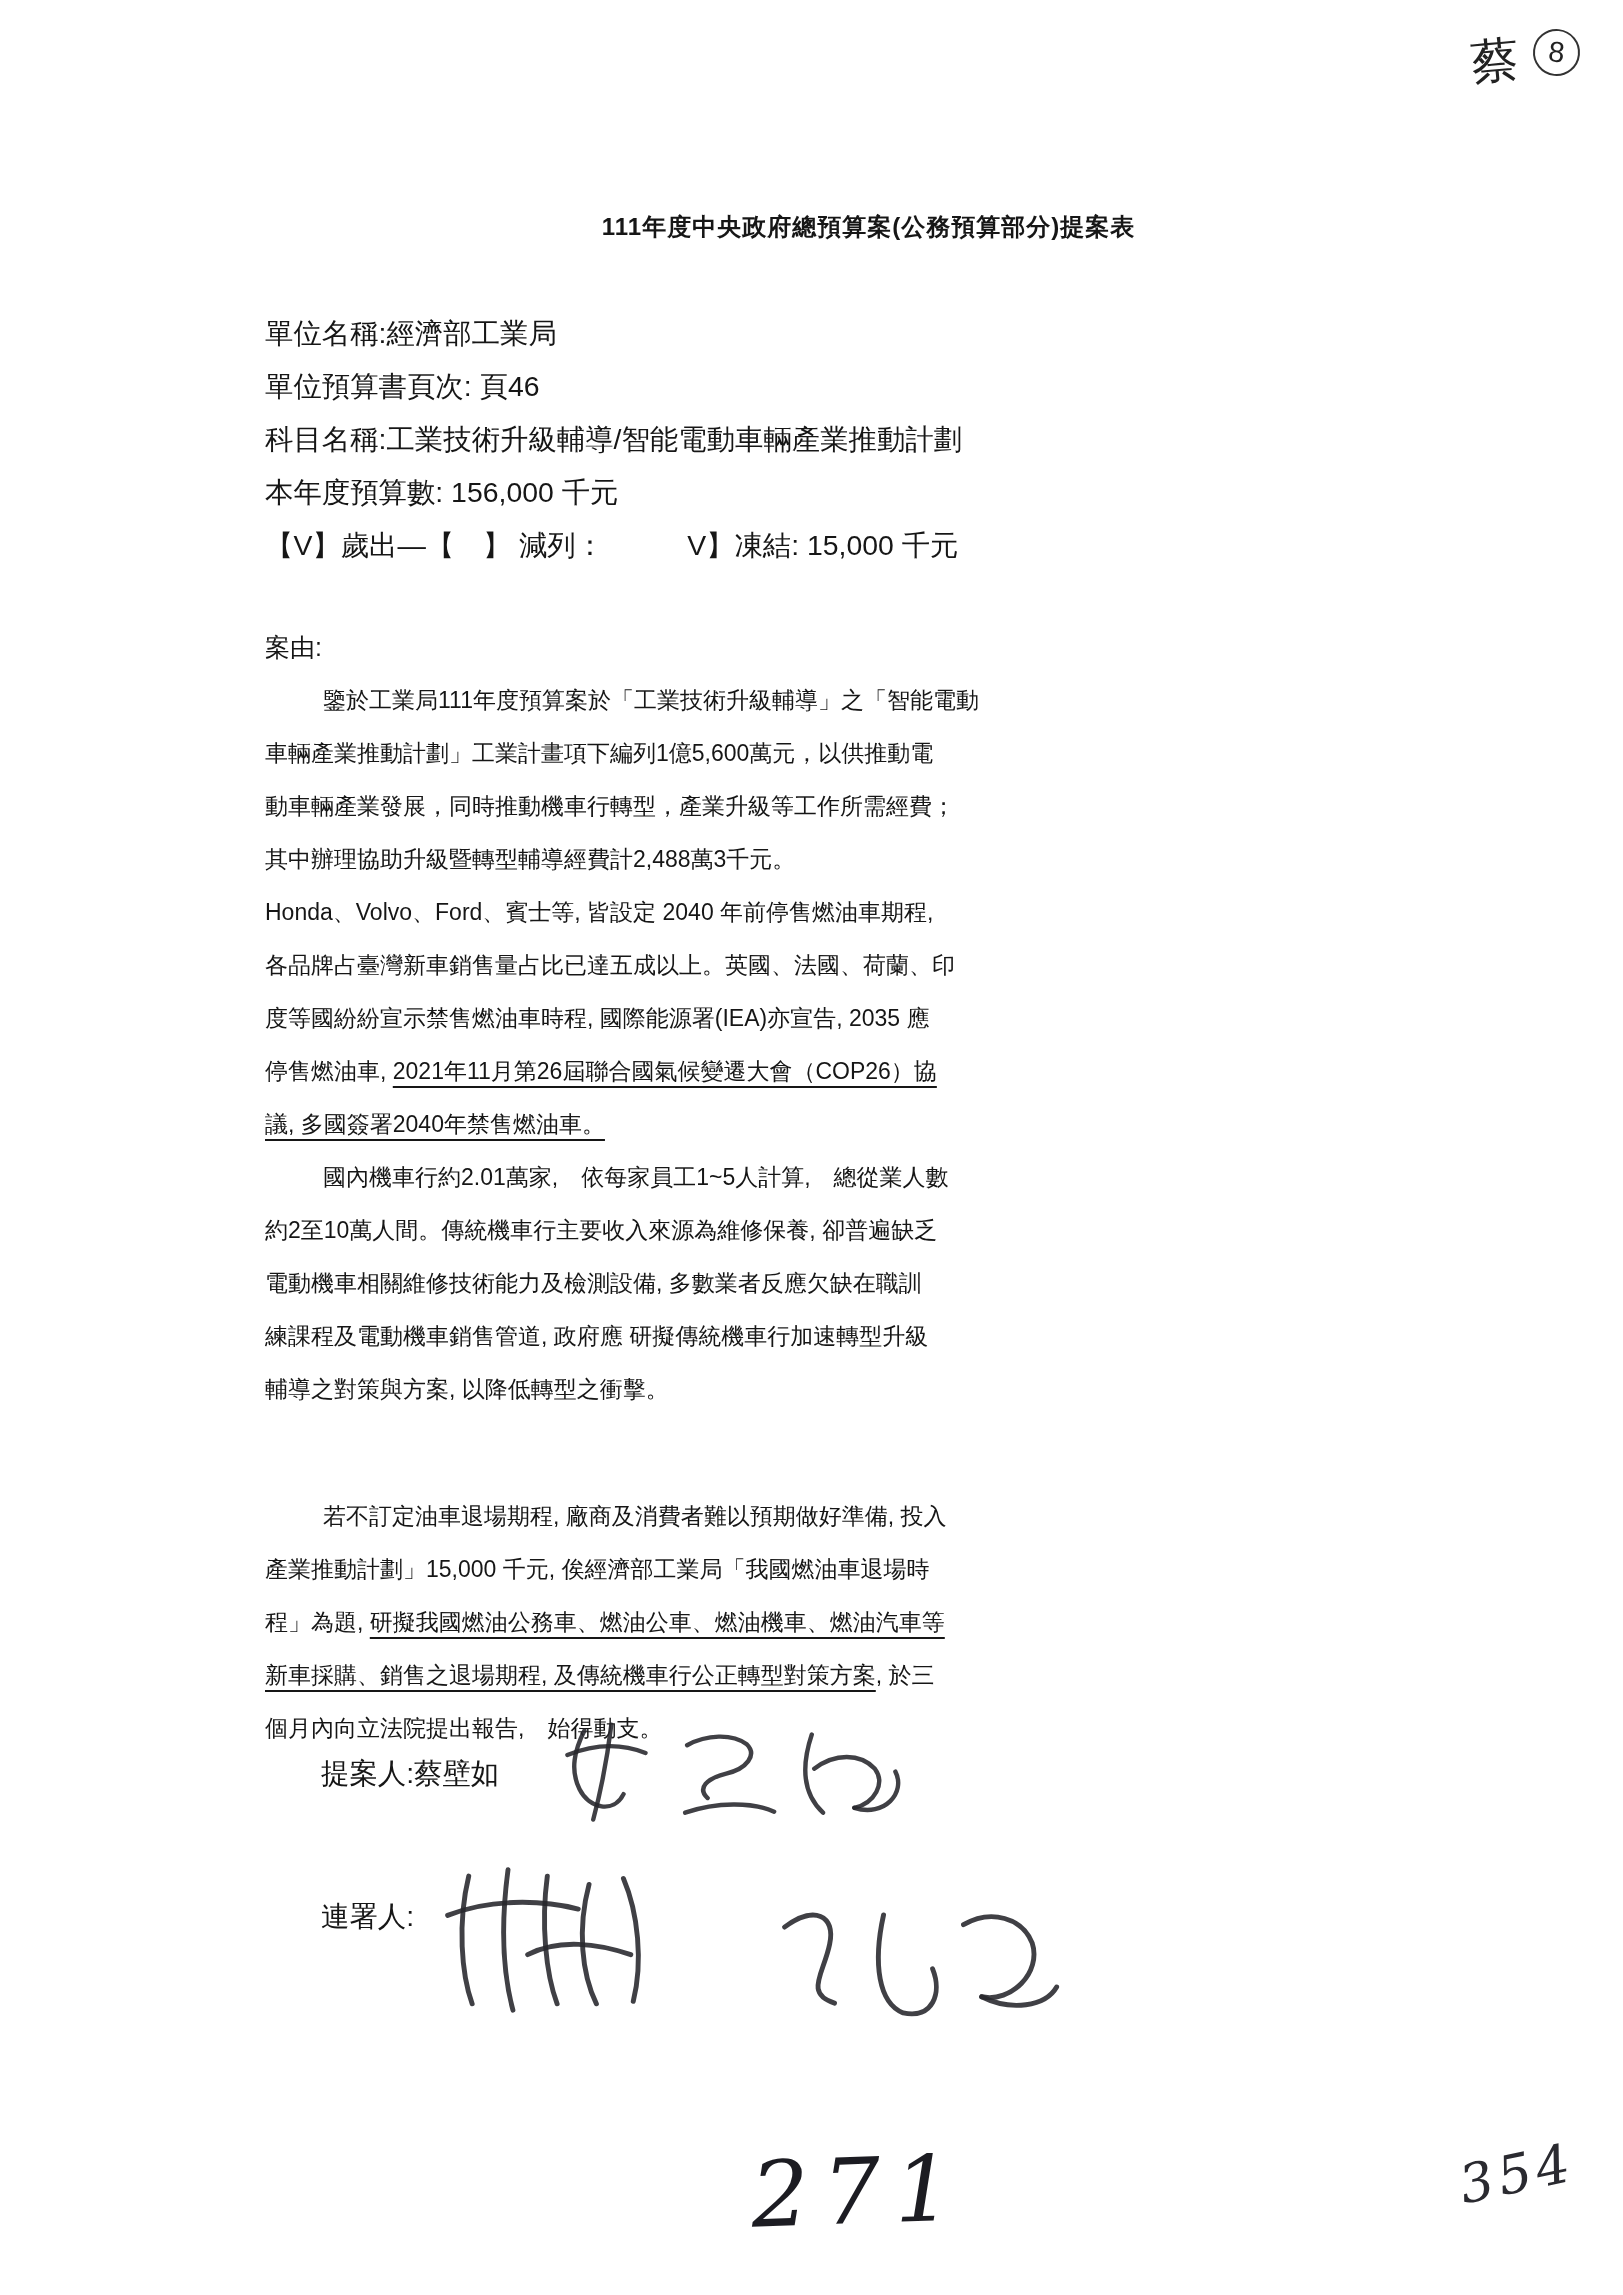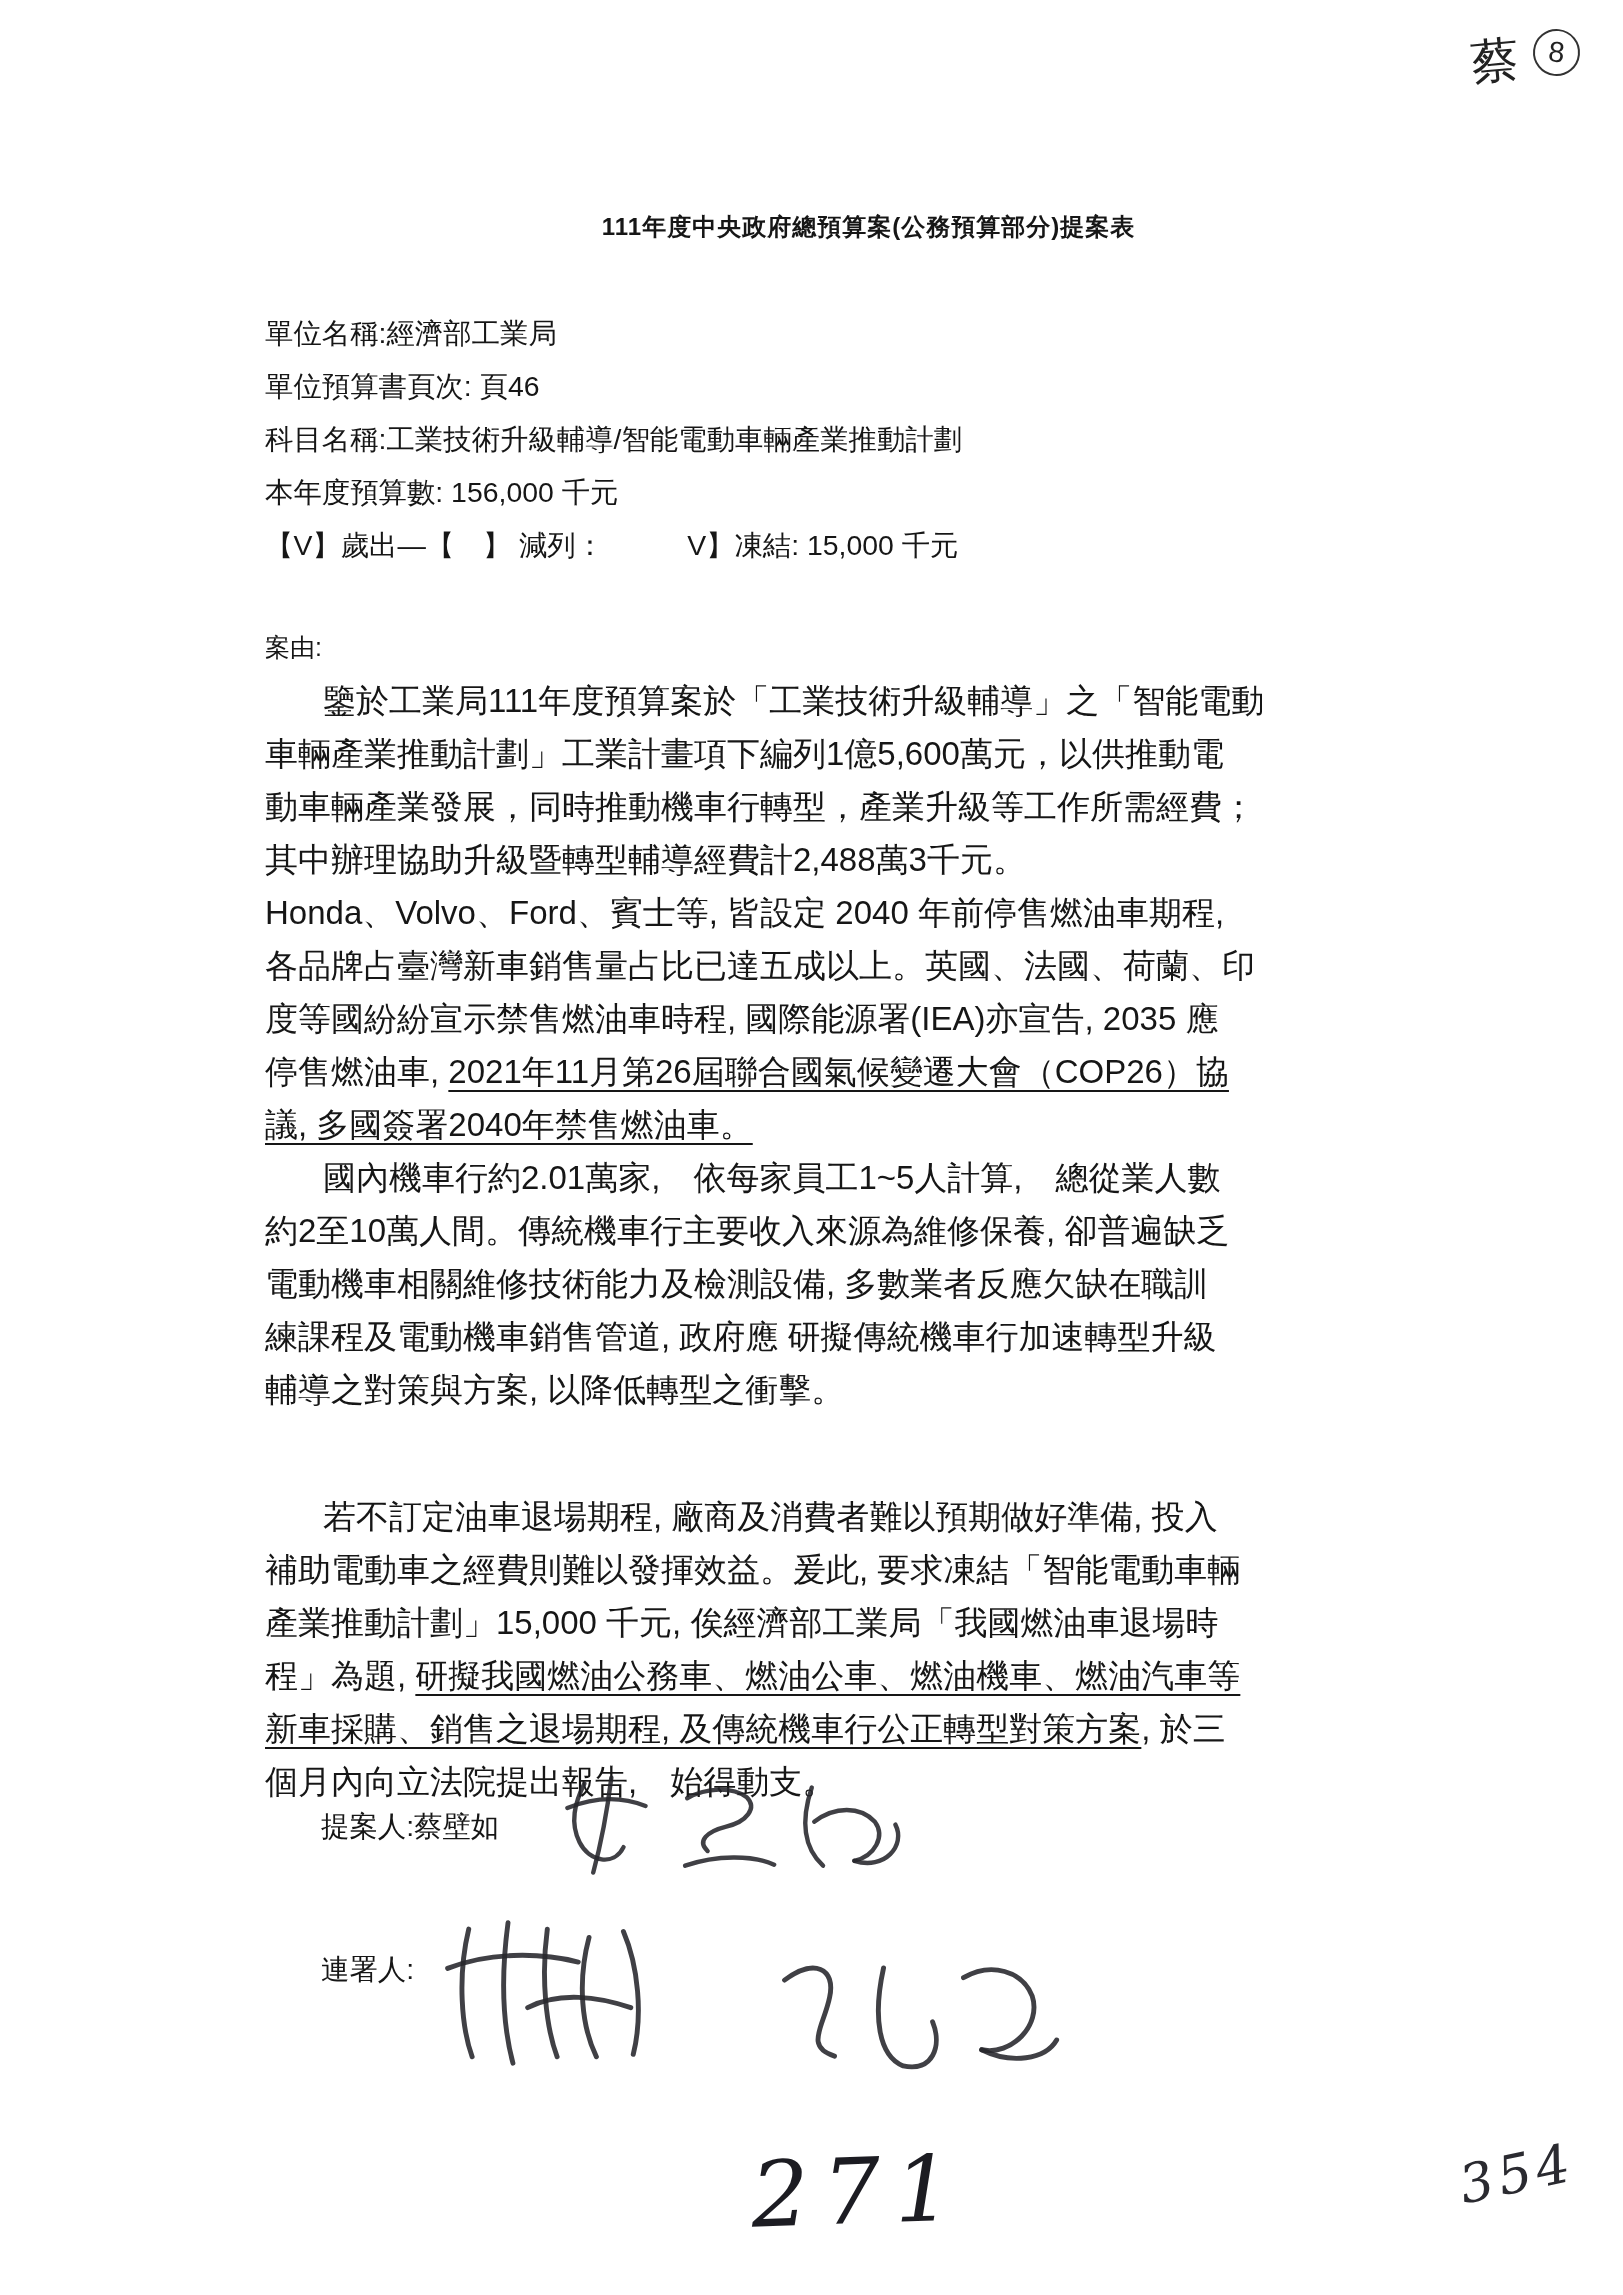--- a/index.html
+++ b/index.html
@@ -12,21 +12,21 @@
     color:#161616;
   }
   .content { position:absolute; left:265px; top:211px; width:1207px; }
   .doc-title {
     text-align:center; font-size:24px; font-weight:bold;
     letter-spacing:1px; margin:0 0 64px 0; white-space:nowrap;
   }
   .field-line { font-size:28.4px; line-height:53px; white-space:nowrap; }
   .checkbox-gap { display:inline-block; width:83px; }
   .case-heading { font-size:25px; line-height:53px; margin-top:49px; }
-  .para .line { font-size:33px; line-height:53px; white-space:nowrap; }
+  .para .line { font-size:23px; line-height:53px; white-space:nowrap; }
   .para .line.indent { padding-left:58px; }
   .para.gap-before { margin-top:74px; }
   .u { text-decoration:underline; text-decoration-thickness:2px; text-underline-offset:6.9px; }
 
   .sig-block { }
   .sig-row { position:relative; font-size:28.4px; }
   .sig-row .sig-label { padding-left:56px; white-space:nowrap; }
   .proposer-row { height:123px; }
   .cosigner-row { height:167px; margin-top:19.6px; }
   .sig-svg { position:absolute; }
@@ -113,21 +113,20 @@
         </div>
         <div class="para">
           <div class="line indent"><span>國內機車行約2.01萬家,　依每家員工1~5人計算,　總從業人數</span></div>
           <div class="line"><span>約2至10萬人間。傳統機車行主要收入來源為維修保養, 卻普遍缺乏</span></div>
           <div class="line"><span>電動機車相關維修技術能力及檢測設備, 多數業者反應欠缺在職訓</span></div>
           <div class="line"><span>練課程及電動機車銷售管道, 政府應 研擬傳統機車行加速轉型升級</span></div>
           <div class="line"><span>輔導之對策與方案, 以降低轉型之衝擊。</span></div>
         </div>
         <div class="para gap-before">
           <div class="line indent"><span>若不訂定油車退場期程, 廠商及消費者難以預期做好準備, 投入</span></div>
-          <div class="line"><span>補助電動車之經費則難以發揮效益。爰此, 要求凍結「智能電動車輛</span></div>
           <div class="line"><span>產業推動計劃」15,000 千元, 俟經濟部工業局「我國燃油車退場時</span></div>
           <div class="line"><span>程」為題, </span><span class="u">研擬我國燃油公務車、燃油公車、燃油機車、燃油汽車等</span></div>
           <div class="line"><span class="u">新車採購、銷售之退場期程, 及傳統機車行公正轉型對策方案</span><span>, 於三</span></div>
           <div class="line"><span>個月內向立法院提出報告,　始得動支。</span></div>
         </div>
       </div>
 
     <div class="sig-block">
       <div class="sig-row proposer-row">
         <div class="sig-label">提案人:蔡壁如</div>

